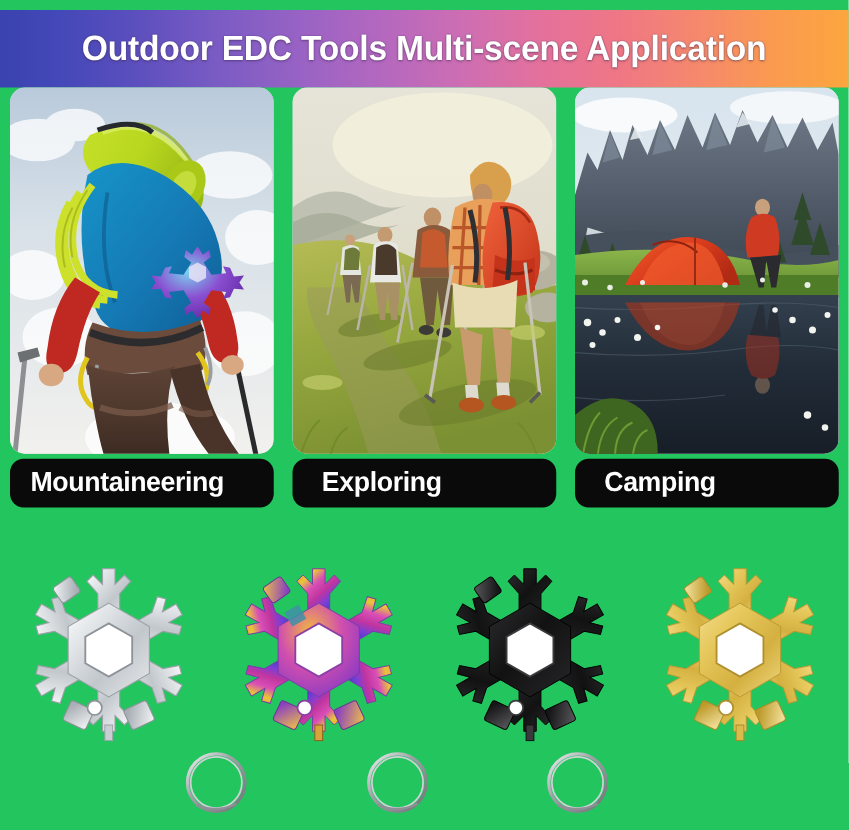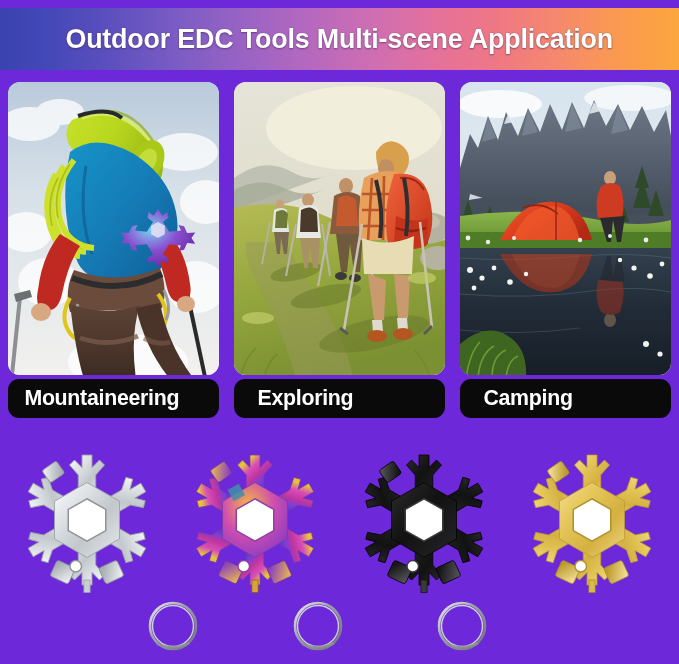--- a/index.html
+++ b/index.html
@@ -1,21 +1,21 @@
 <!DOCTYPE html>
 <html><head>
 <meta charset="utf-8">
 <style>
   html,body{margin:0;padding:0;background:#fff;}
   body{
     width:679px;height:664px;overflow:hidden;
     font-family:"Liberation Sans","DejaVu Sans",sans-serif;
     -webkit-font-smoothing:antialiased;
   }
-  .page{position:relative;width:679px;height:664px;background:#6d28d9;}
+  .page{position:relative;width:679px;height:664px;background:#22c55e;}
 
   
   .banner{
     position:absolute;left:0;top:8px;width:679px;height:62px;
     background:linear-gradient(90deg,
       #3a43b0 0%, #4448b8 7%, #5c4fbe 16%, #7b5cc4 26%,
       #9a63c4 36%, #b468bf 45%, #cf6eb2 55%, #e4719b 64%,
       #ef7785 73%, #f68a6a 83%, #fa9a50 91%, #fca63e 100%);
     display:flex;align-items:center;justify-content:center;
   }
@@ -25,21 +25,21 @@
     font-weight:bold;
     letter-spacing:-0.2px;
     transform:scaleX(0.96);
     text-shadow:0 1px 2px rgba(60,40,80,.55), 0 0 1px rgba(60,40,80,.6);
     white-space:nowrap;
     font-family:"Liberation Sans","DejaVu Sans",sans-serif;
   }
 
   
   .panels{
-    position:absolute;left:0;top:80px;width:679px;height:340px;
+    position:absolute;left:0;top:68px;width:679px;height:340px;
     display:flex;justify-content:space-between;padding:2px 8px;
     box-sizing:border-box;
   }
   .panel{
     width:211px;display:flex;flex-direction:column;
   }
   .photo{
     width:211px;height:297px;border-radius:12px;overflow:hidden;
     position:relative;background:#cfd6db;
   }

